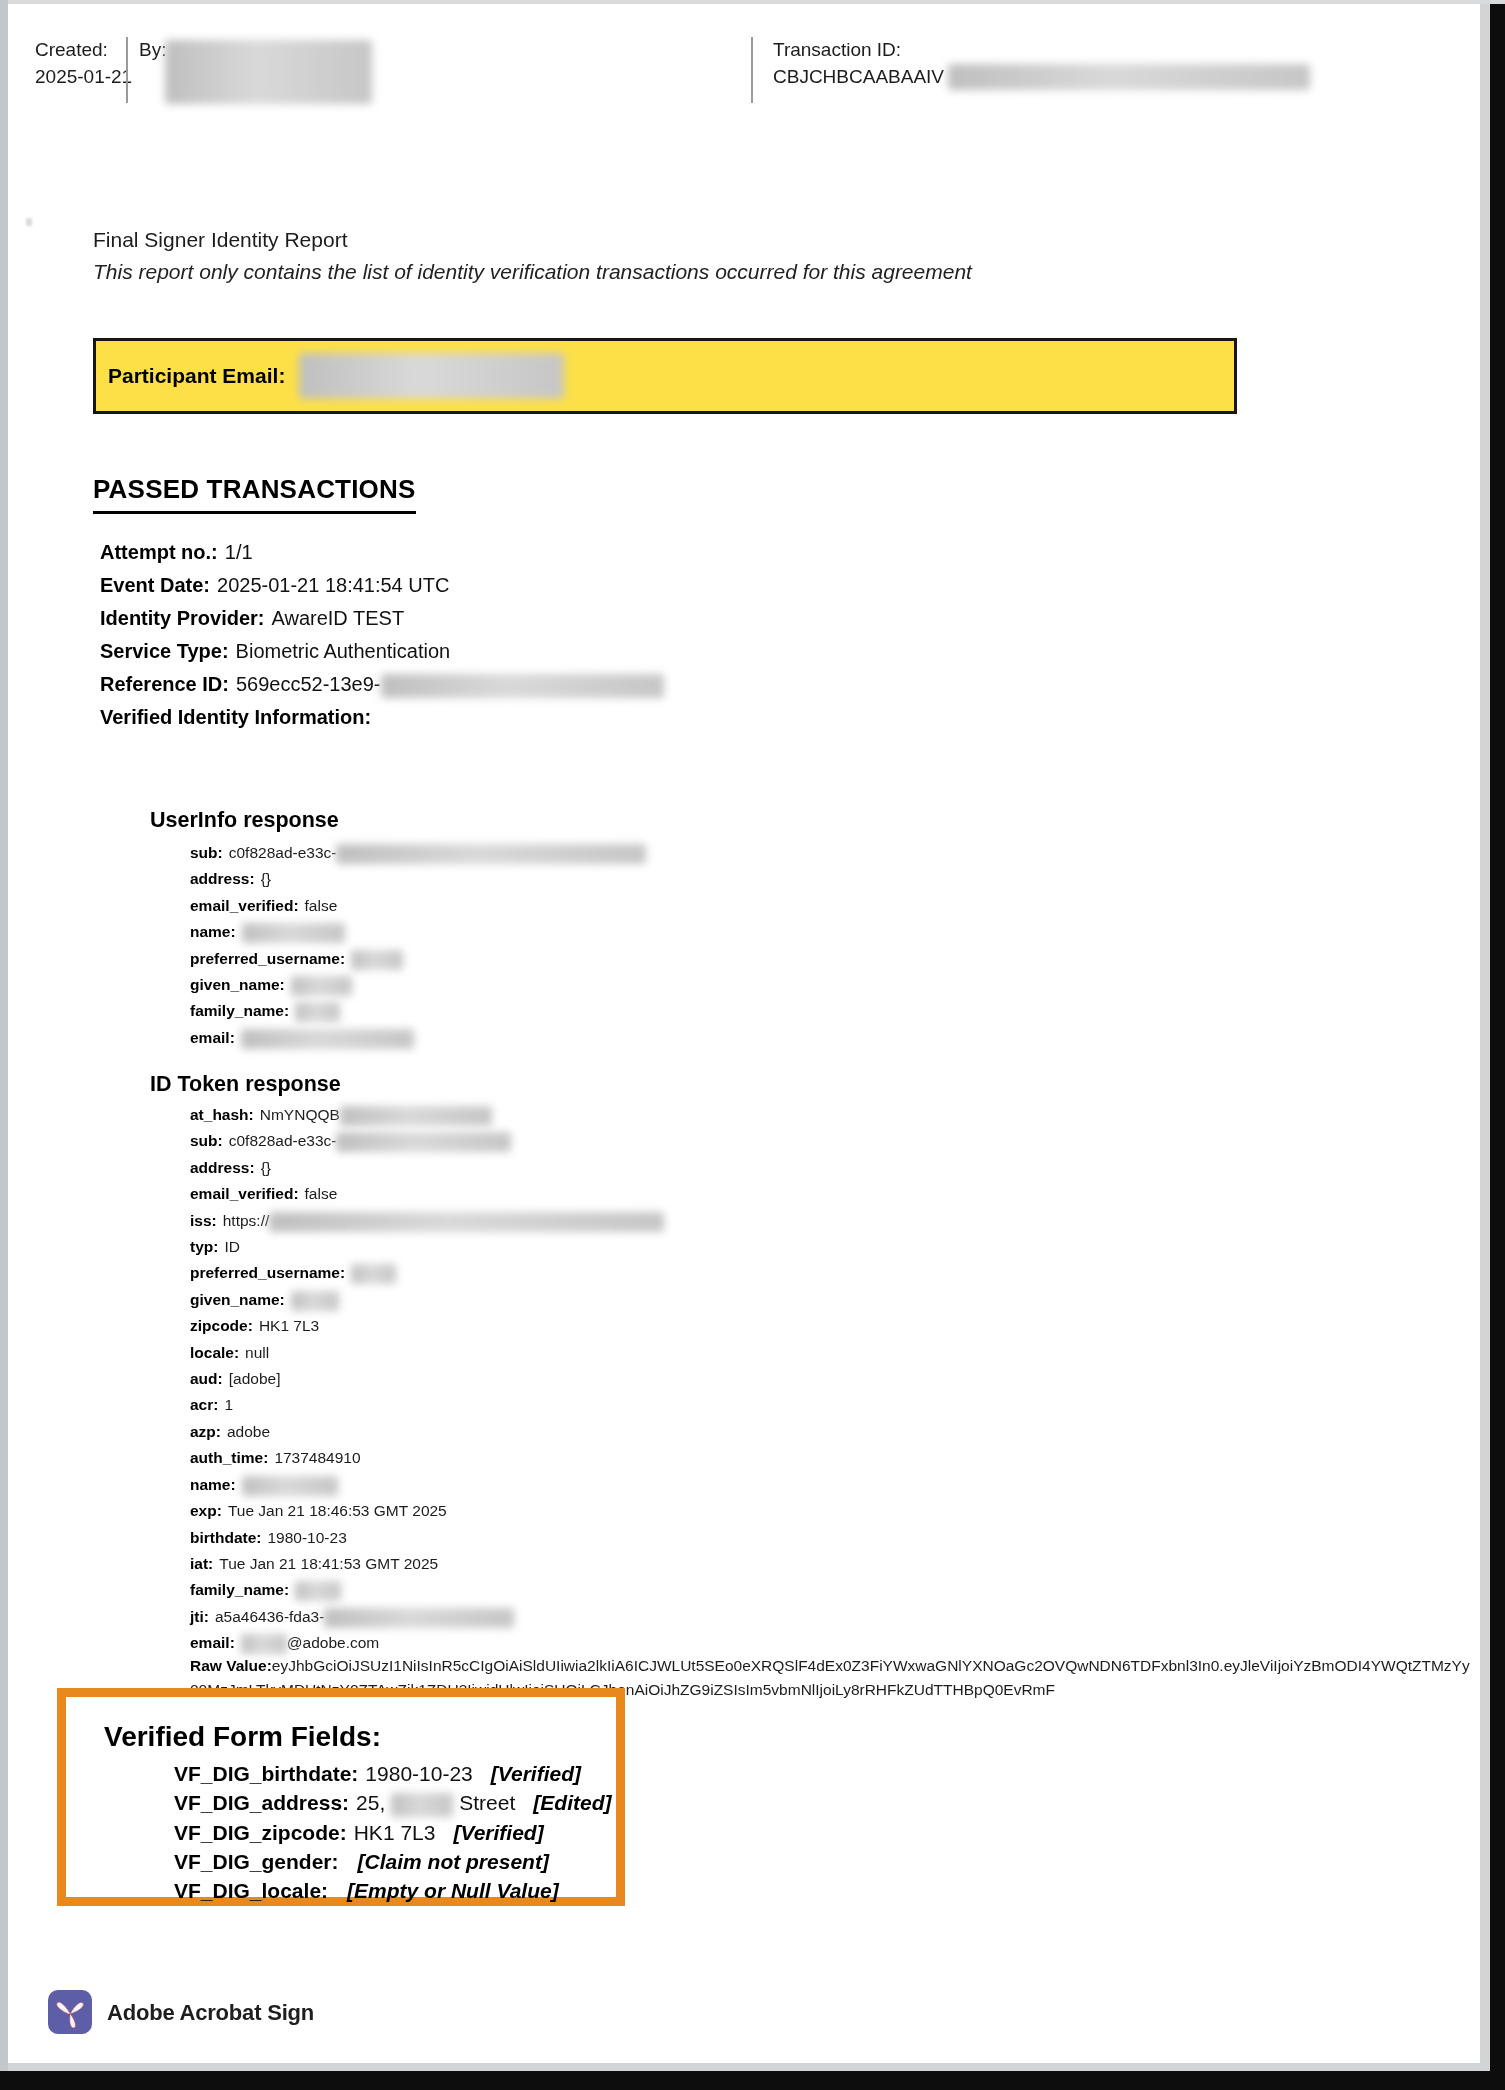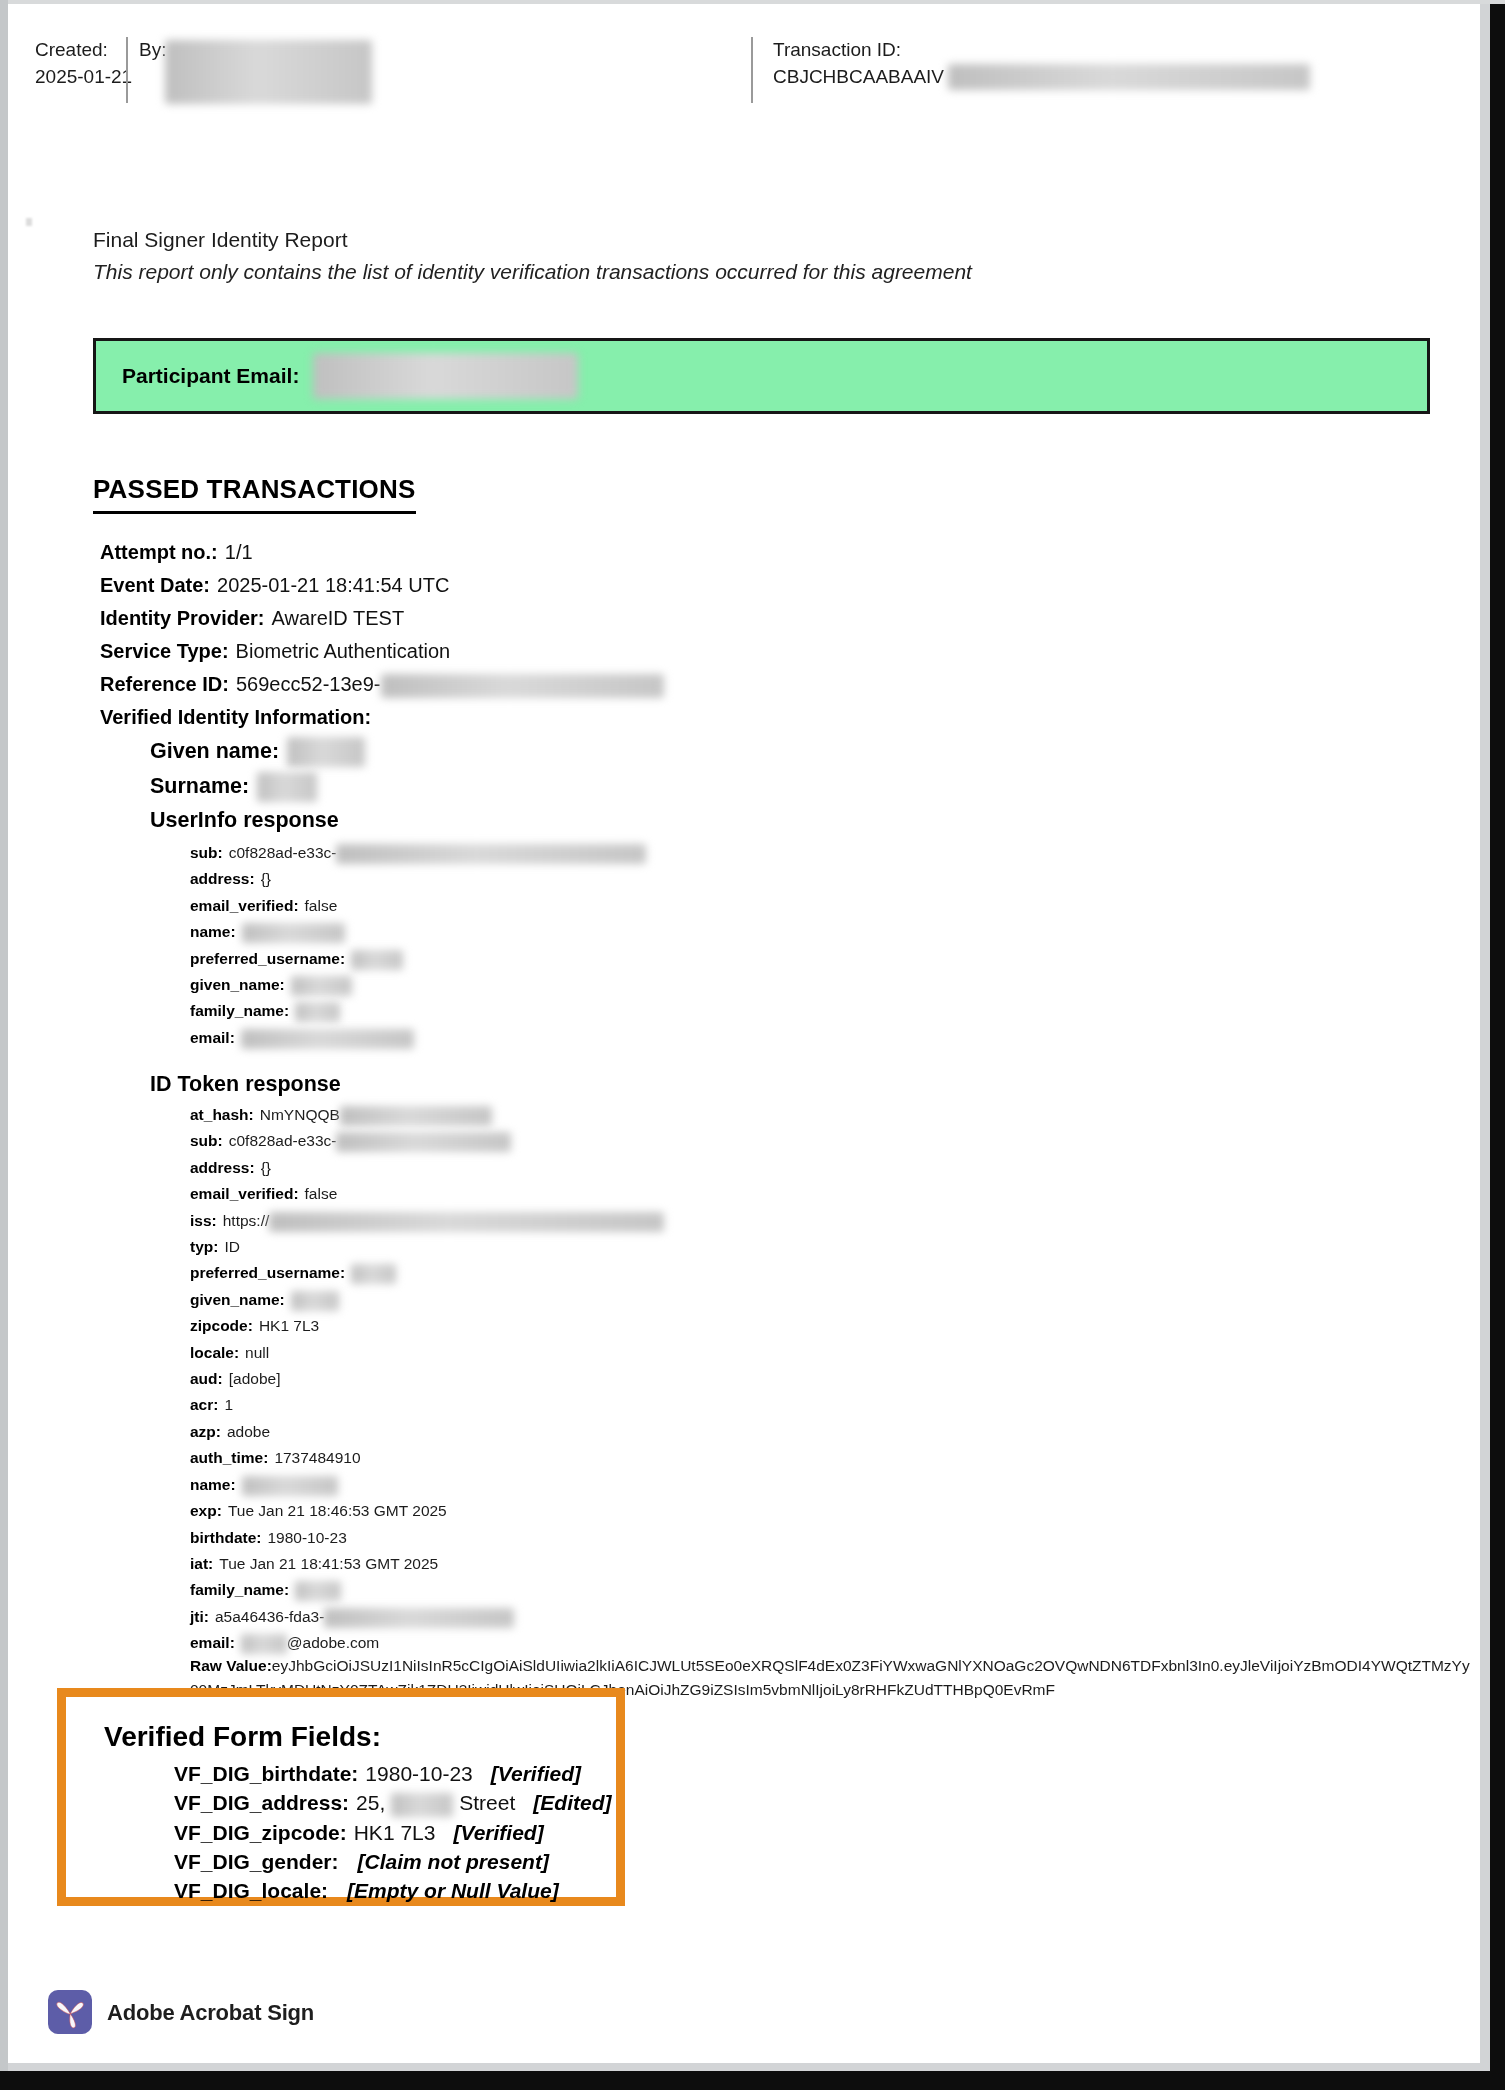--- a/index.html
+++ b/index.html
@@ -33,23 +33,23 @@
   .blur-by{left:157px;top:36px;width:207px;height:64px;}
   .txn-line2{display:flex;align-items:flex-end;}
   .blur-txn{width:362px;height:26px;margin-left:4px;}
   
   .doc-title{left:85px;top:150px;font-size:58px;line-height:64px;letter-spacing:-1px;color:#000;font-weight:500;}
   .doc-subtitle{left:85px;top:224px;font-size:21px;color:#1c1c1c;}
   .doc-tagline{left:85px;top:256px;font-size:21px;color:#222;}
   .stray-mark{left:18px;top:214px;width:6px;height:8px;background:#dcdcdc;filter:blur(1px);}
   
   .pbox{
-    left:85px;top:334px;width:1337px;height:76px;box-sizing:border-box;
-    background:#86efac;border:3px solid #161616;
-    display:flex;align-items:center;padding-left:26px;
+    left:85px;top:334px;width:1144px;height:76px;box-sizing:border-box;
+    background:#fde047;border:3px solid #161616;
+    display:flex;align-items:center;padding-left:12px;
   }
   .pbox .b{font-size:21px;}
   .blur-participant{width:265px;height:46px;margin-left:14px;}
   
   .passed{left:85px;top:470px;font-size:26px;font-weight:700;letter-spacing:0.2px;
     padding-bottom:6px;border-bottom:3.5px solid #000;color:#000;}
   
   .summary-list{left:85px;top:532px;font-size:20px;line-height:33px;}
   .summary-list .b{margin-right:7px;margin-left:7px;}
   .summary-list .redact{height:24px;}
@@ -142,30 +142,20 @@
 
       <div>
         <span class="b">Reference ID:</span><span class="v">569ecc52-13e9-</span><span class="redact" style="width: 283px;"></span>
       </div>
 
       <div>
         <span class="b">Verified Identity Information:</span>
       </div>
     </div>
 
-  <div class="abs identity-list">
-
-      <div>
-        <span class="b">Given name:</span><span class="redact" style="width: 78px;"></span>
-      </div>
-
-      <div>
-        <span class="b">Surname:</span><span class="redact" style="width: 60px;"></span>
-      </div>
-    </div>
 
   <div class="abs sec-title userinfo-title">UserInfo response</div>
   <div class="abs small-list userinfo-list">
 
       <div>
         <span class="b">sub:</span><span class="v">c0f828ad-e33c-</span><span class="redact" style="width: 310px;"></span>
       </div>
 
       <div>
         <span class="b">address:</span><span class="v">{}</span>

